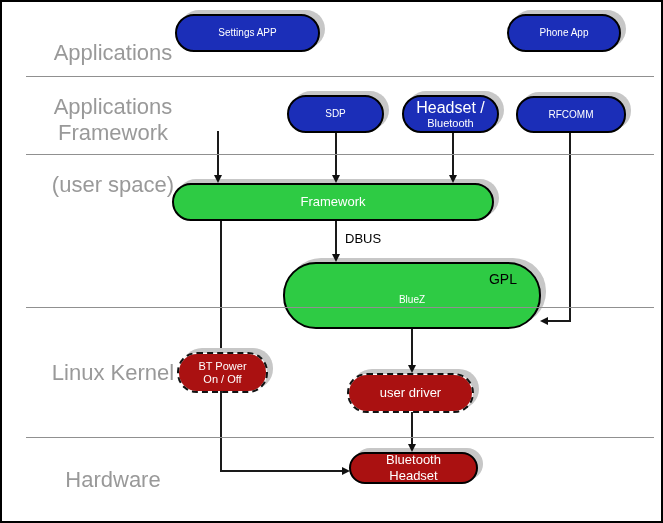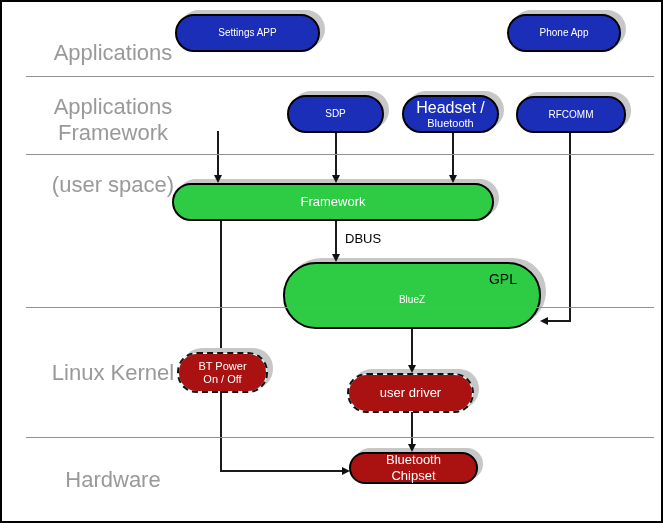--- a/index.html
+++ b/index.html
@@ -126,16 +126,16 @@
   <div class="pill red dashed" style="left:175px;top:350px;width:91px;height:41px;border-radius:20px">
     <span class="l2">BT Power</span>
     <span class="l2">On / Off</span>
   </div>
   <div class="pill red dashed" style="left:345px;top:371px;width:127px;height:40px;border-radius:20px">
     <span class="sm">user driver</span>
   </div>
 
   <div class="pill red" style="left:347px;top:450px;width:129px;height:32px;border-radius:20px">
     <span class="sm">Bluetooth</span>
-    <span class="sm">Chipset</span>
+    <span class="sm">Headset</span>
   </div>
 
 </div>
 
 </body></html>

